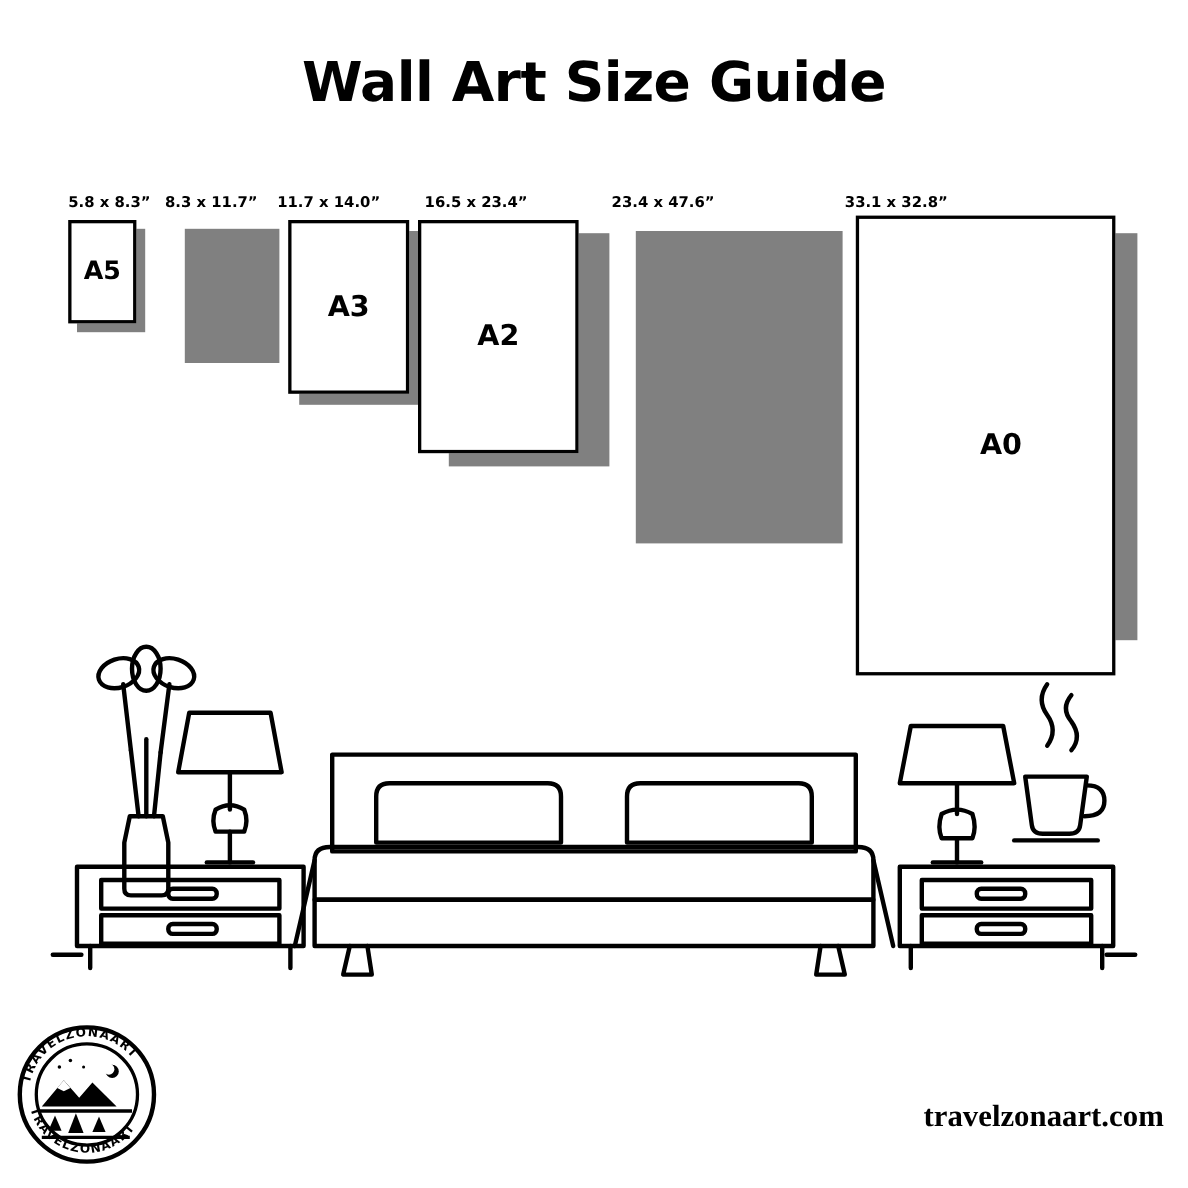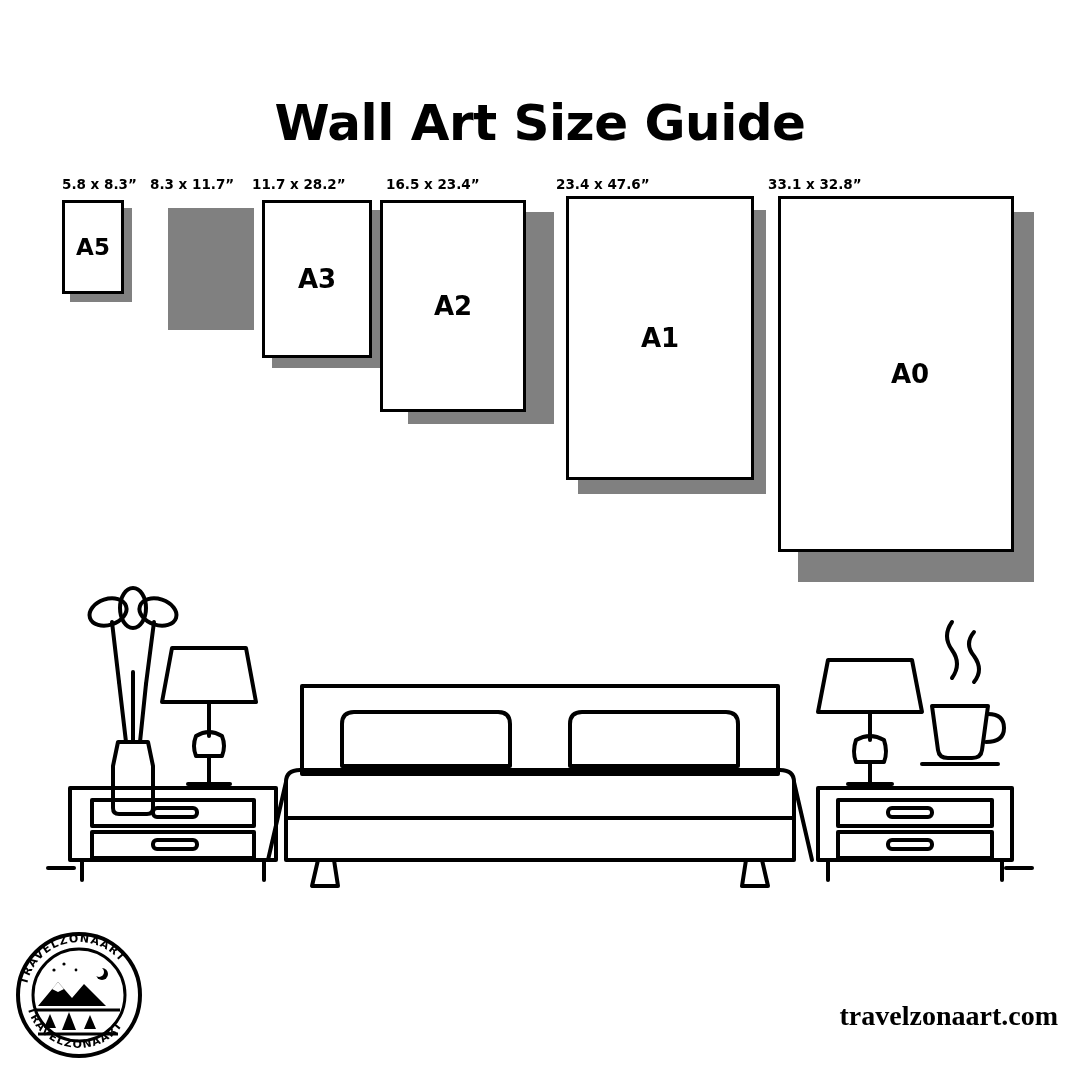--- a/index.html
+++ b/index.html
@@ -25,21 +25,20 @@
   .title {
     position: absolute;
     top: 46px;
     left: 0;
     width: 1080px;
     text-align: center;
     font-size: 50px;
     font-weight: 700;
     letter-spacing: -0.5px;
     font-family: "DejaVu Sans", sans-serif;
-    margin-top: 48px;
   }
 
   
   .frames {
     position: absolute;
     top: 0; left: 0;
     width: 1080px;
     height: 620px;
   }
   .frame-group {
@@ -119,48 +118,45 @@
     <div class="frame-box" style="left:62px; top:200px; width:62px; height:94px;">
       <span class="frame-label sm">A5</span>
     </div>
 
     <div class="frame-group" style="left:150px; top:176px; width:106px;">
       <div class="frame-dim">8.3 x 11.7”</div>
     </div>
     <div class="frame-shadow" style="left:168px; top:208px; width:86px; height:122px;"></div>
 
     <div class="frame-group" style="left:252px; top:176px; width:130px;">
-      <div class="frame-dim">11.7 x 28.2”</div>
+      <div class="frame-dim">11.7 x 14.0”</div>
     </div>
     <div class="frame-shadow" style="left:272px; top:210px; width:110px; height:158px;"></div>
     <div class="frame-box" style="left:262px; top:200px; width:110px; height:158px;text-align:right;">
       <span class="frame-label">A3</span>
     </div>
 
     <div class="frame-group" style="left:386px; top:176px; width:166px;">
       <div class="frame-dim">16.5 x 23.4”</div>
     </div>
     <div class="frame-shadow" style="left:408px; top:212px; width:146px; height:212px;"></div>
     <div class="frame-box" style="left:380px; top:200px; width:146px; height:212px;">
       <span class="frame-label">A2</span>
     </div>
 
     <div class="frame-group" style="left:556px; top:176px; width:208px;">
       <div class="frame-dim">23.4 x 47.6”</div>
     </div>
     <div class="frame-shadow" style="left:578px; top:210px; width:188px; height:284px;"></div>
-    <div class="frame-box" style="left:566px; top:196px; width:188px; height:284px;">
-      <span class="frame-label">A1</span>
-    </div>
 
     <div class="frame-group" style="left:768px; top:176px; width:256px;">
       <div class="frame-dim">33.1 x 32.8”</div>
     </div>
     <div class="frame-shadow" style="left:798px; top:212px; width:236px; height:370px;"></div>
-    <div class="frame-box" style="left:778px; top:196px; width:236px; height:356px;padding-left:28px;">
+    <div class="frame-box" style="left:778px; top:196px; width:236px; height:418px;padding-left:28px;">
       <span class="frame-label">A0</span>
     </div>
 
   </div>
 
   <div class="furniture">
     <svg width="1080" height="360" viewBox="0 0 1080 360" fill="none" xmlns="http://www.w3.org/2000/svg" stroke="#000000" stroke-width="4" stroke-linecap="round" stroke-linejoin="round">
 
       <line x1="48" y1="308" x2="74" y2="308"></line>
       <line x1="1006" y1="308" x2="1032" y2="308"></line>

